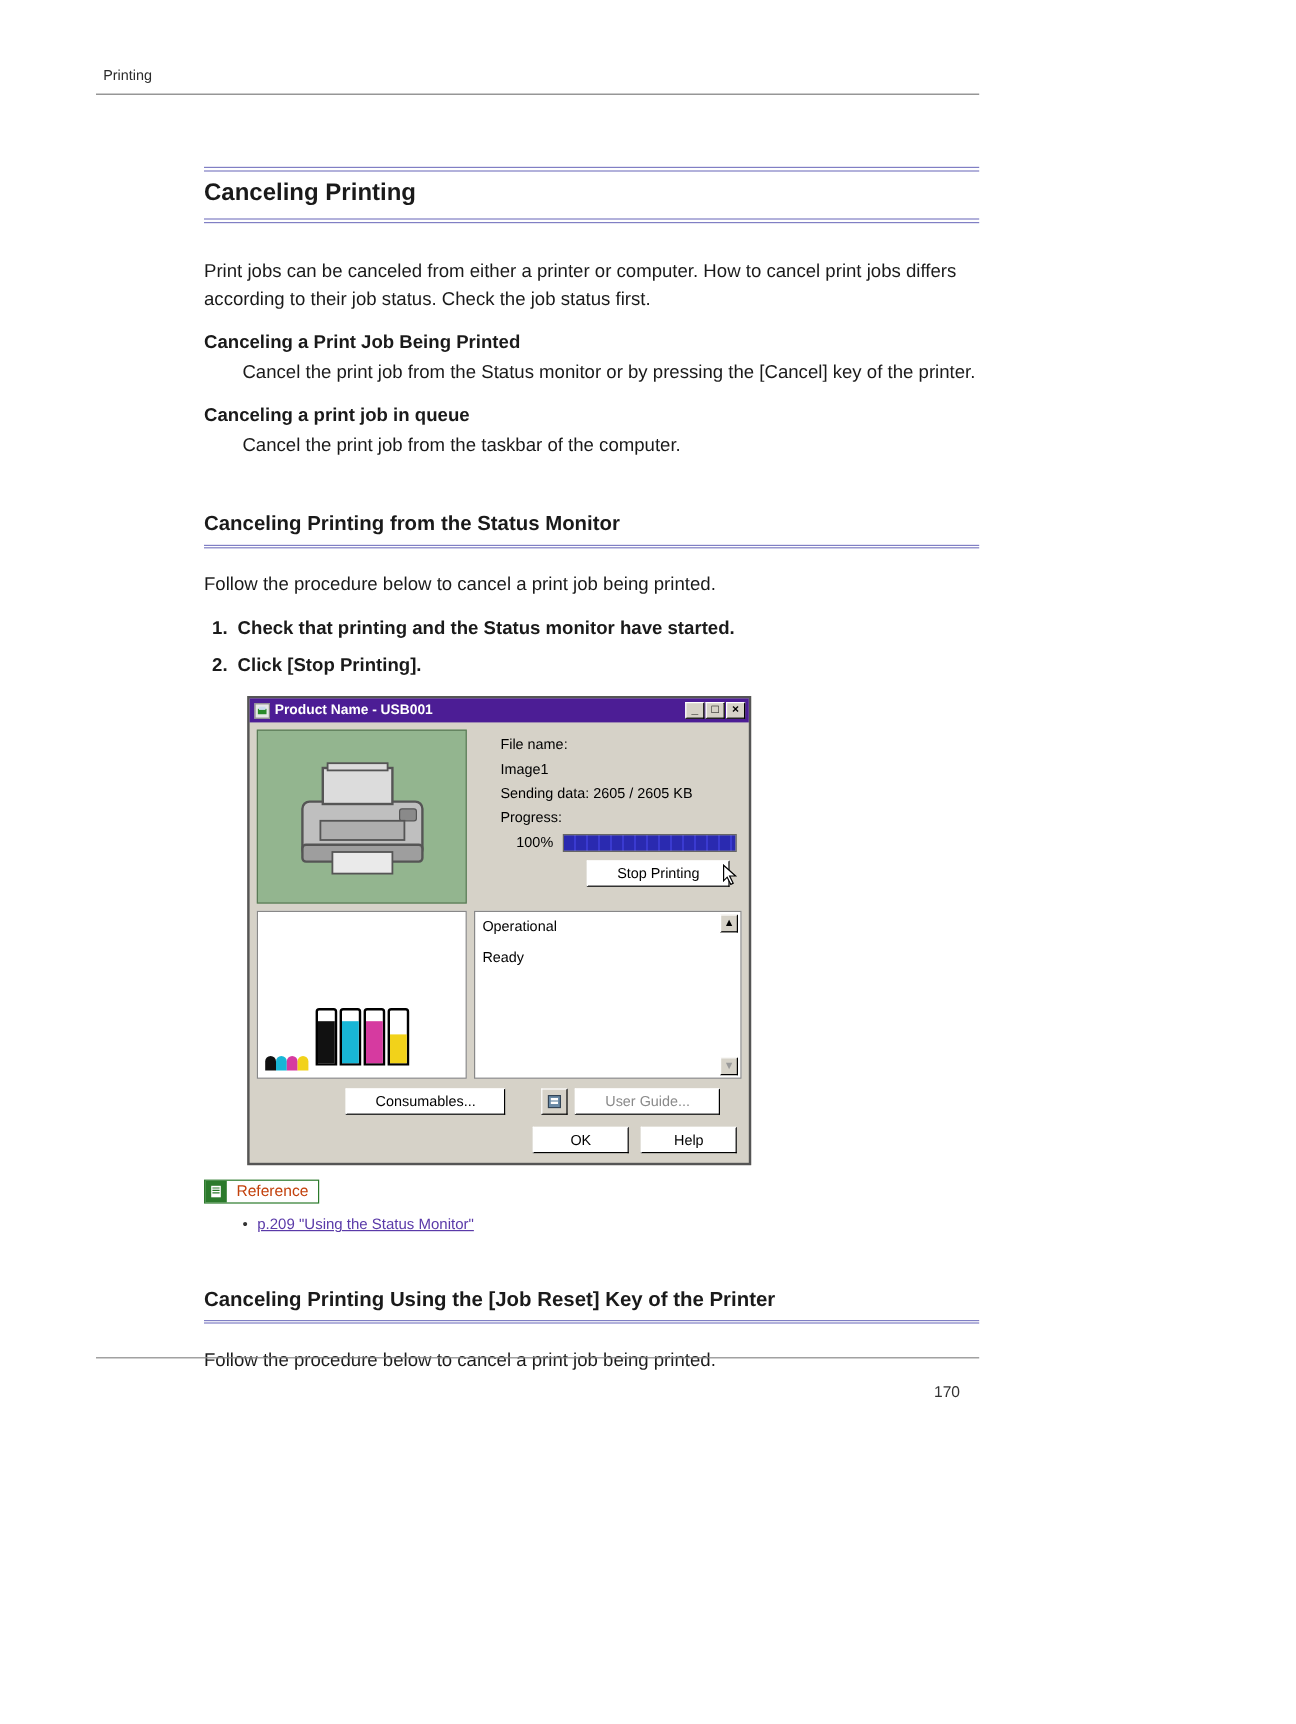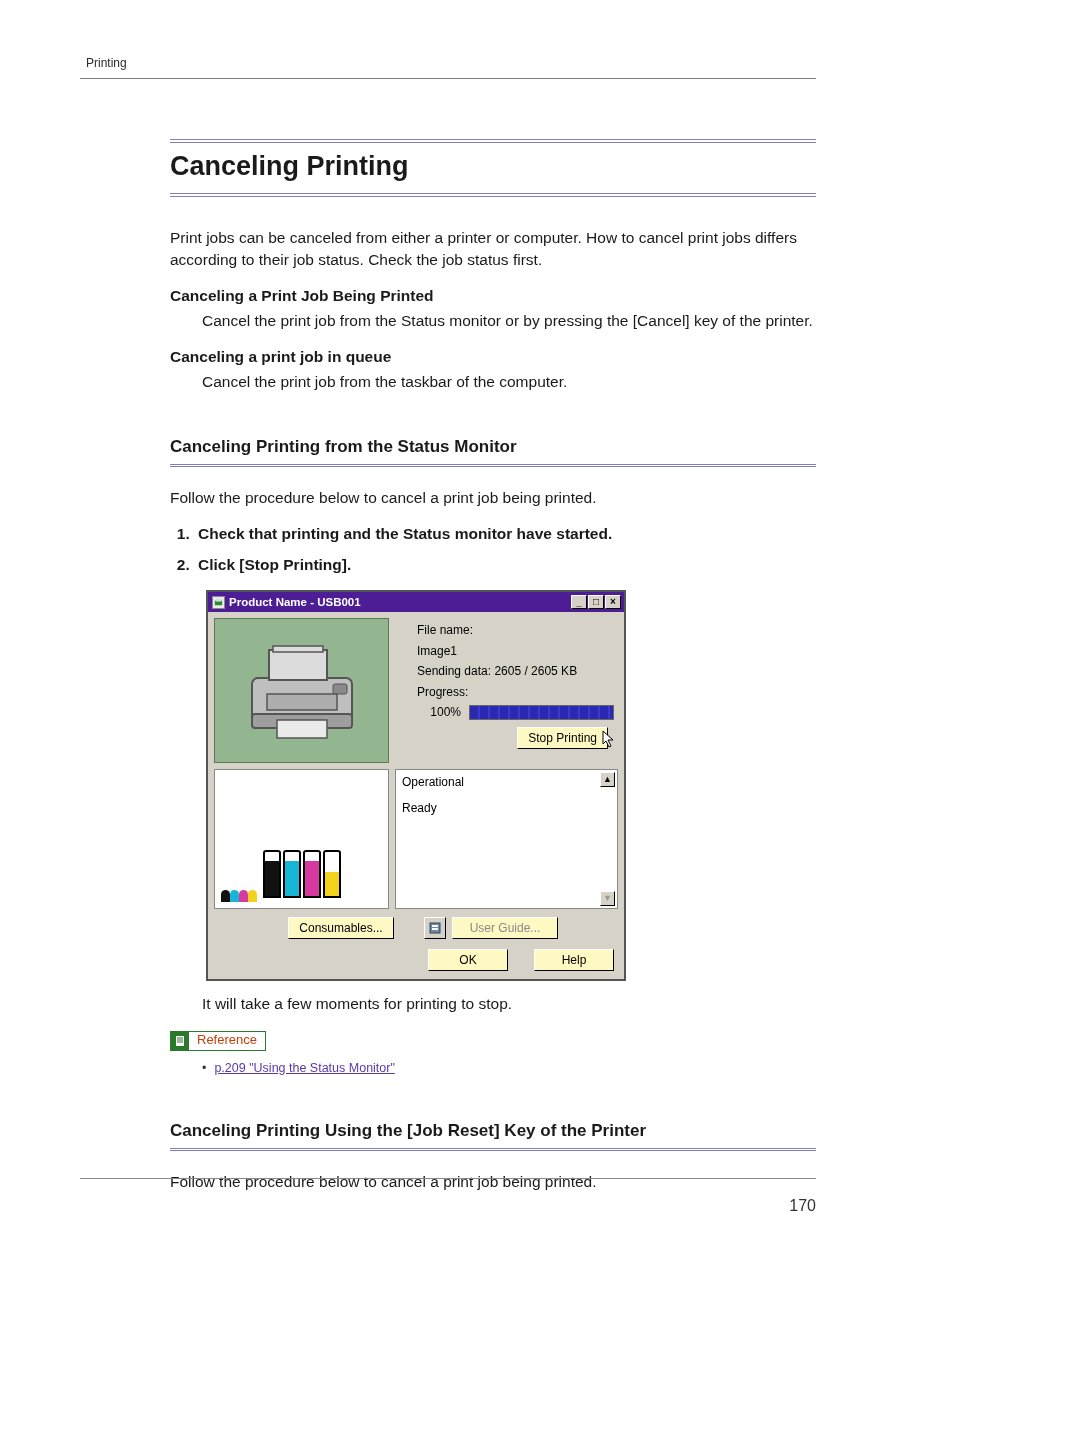--- a/index.html
+++ b/index.html
@@ -29,21 +29,21 @@
     border: none;
     border-top: 1px solid #7d7d7d;
     margin: 6px 0 0 0;
   }
   .content {
     margin-left: 90px; 
     margin-right: 0;
     margin-top: 60px;
   }
   h1 {
-    font-size: 27px;
+    font-size: 20px;
     font-weight: 700;
     margin: 0 0 6px 0;
   }
   .h1-rule, .h2-rule {
     border: none;
     border-top: 1px solid #807fc4;
     border-bottom: 1px solid #807fc4;
     height: 4px;
     margin: 0 0 30px 0;
   }
@@ -90,23 +90,23 @@
   .ref-tag .ref-text {
     color: #c2410c;
     font-size: 13px;
     padding: 0 8px;
   }
   ul.refs { margin: 2px 0 0 32px; padding: 0; list-style: none; font-size: 12.5px; }
   ul.refs li::before { content: "•"; color: #333; margin-right: 8px; }
   ul.refs a { color: #5a3aa8; text-decoration: underline; }
   .page-num {
     position: absolute;
-    right: 80px;
+    right: 96px;
     bottom: 40px;
-    font-size: 16px;
+    font-size: 13px;
     color: #333;
   }
   .hr-bottom {
     position: absolute;
     left: 80px; right: 80px; bottom: 70px;
     border: none;
     border-top: 1px solid #8a8a8a;
   }
 
   
@@ -163,22 +163,22 @@
   .progress-row { display:flex; align-items:center; gap:8px; }
   .progress-label { width: 44px; text-align:right; }
   .progress-bar {
     flex:1; height:15px;
     border:1px solid #666;
     background: repeating-linear-gradient(90deg,#2a2ab0 0 8px,#3a3ad0 8px 10px);
   }
   .dlg-btn {
     height: 22px;
     min-width: 80px;
-    padding: 0 10px;
-    background:#fef9c3;
+    padding: 0 24px;
+    background:#ffffff;
     border:1px solid #000;
     border-top-color:#fff; border-left-color:#fff;
     font: 12px Tahoma, Arial, sans-serif;
     display:inline-flex; align-items:center; justify-content:center;
   }
   .dlg-btn.disabled { color:#8a8a8a; }
   .stop-row { margin-top:6px; text-align:right; padding-right:6px; position:relative; }
   .stop-row .cursor-icon { position:absolute; right:-4px; bottom:-4px; }
   .dlg-mid { display:flex; gap:6px; margin-top:6px; }
   .ink-pane {
@@ -212,21 +212,21 @@
   }
   .status-box .scroll-up { top:2px; }
   .status-box .scroll-dn { bottom:2px; color:#9a9a9a; }
   .dlg-lower { display:flex; gap:6px; margin-top:8px; align-items:center; }
   .dlg-lower .spacer-left { width:68px; }
   .dlg-lower .sq {
     width:22px; height:22px; background:#d6d2c8;
     border:1px solid #000; border-top-color:#fff; border-left-color:#fff;
     display:flex; align-items:center; justify-content:center;
   }
-  .dlg-footer { display:flex; gap:26px; justify-content:flex-end; margin-top:10px; padding-right:4px; }
+  .dlg-footer { display:flex; gap:10px; justify-content:flex-end; margin-top:10px; padding-right:4px; }
 </style>
 </head>
 <body>
 
 <div class="page">
 
   <div class="running-head">Printing</div>
   <hr class="hr-top">
 
   <div class="content">
@@ -347,21 +347,20 @@
           <button class="dlg-btn disabled" style="min-width:106px">User Guide...</button>
         </div>
 
         <div class="dlg-footer">
           <button class="dlg-btn">OK</button>
           <button class="dlg-btn">Help</button>
         </div>
       </div>
     </div>
 
-    <p class="step-note">It will take a few moments for printing to stop.</p>
 
     <span class="ref-tag">
       <span class="ref-icon">
         <svg width="10" height="10" viewBox="0 0 10 10">
             <rect x="1" y="0" width="8" height="10" fill="#fff"></rect>
             <line x1="2" y1="2" x2="8" y2="2" stroke="#2b7a2b"></line>
             <line x1="2" y1="4" x2="8" y2="4" stroke="#2b7a2b"></line>
             <line x1="2" y1="6" x2="8" y2="6" stroke="#2b7a2b"></line>
           </svg>
       </span>

